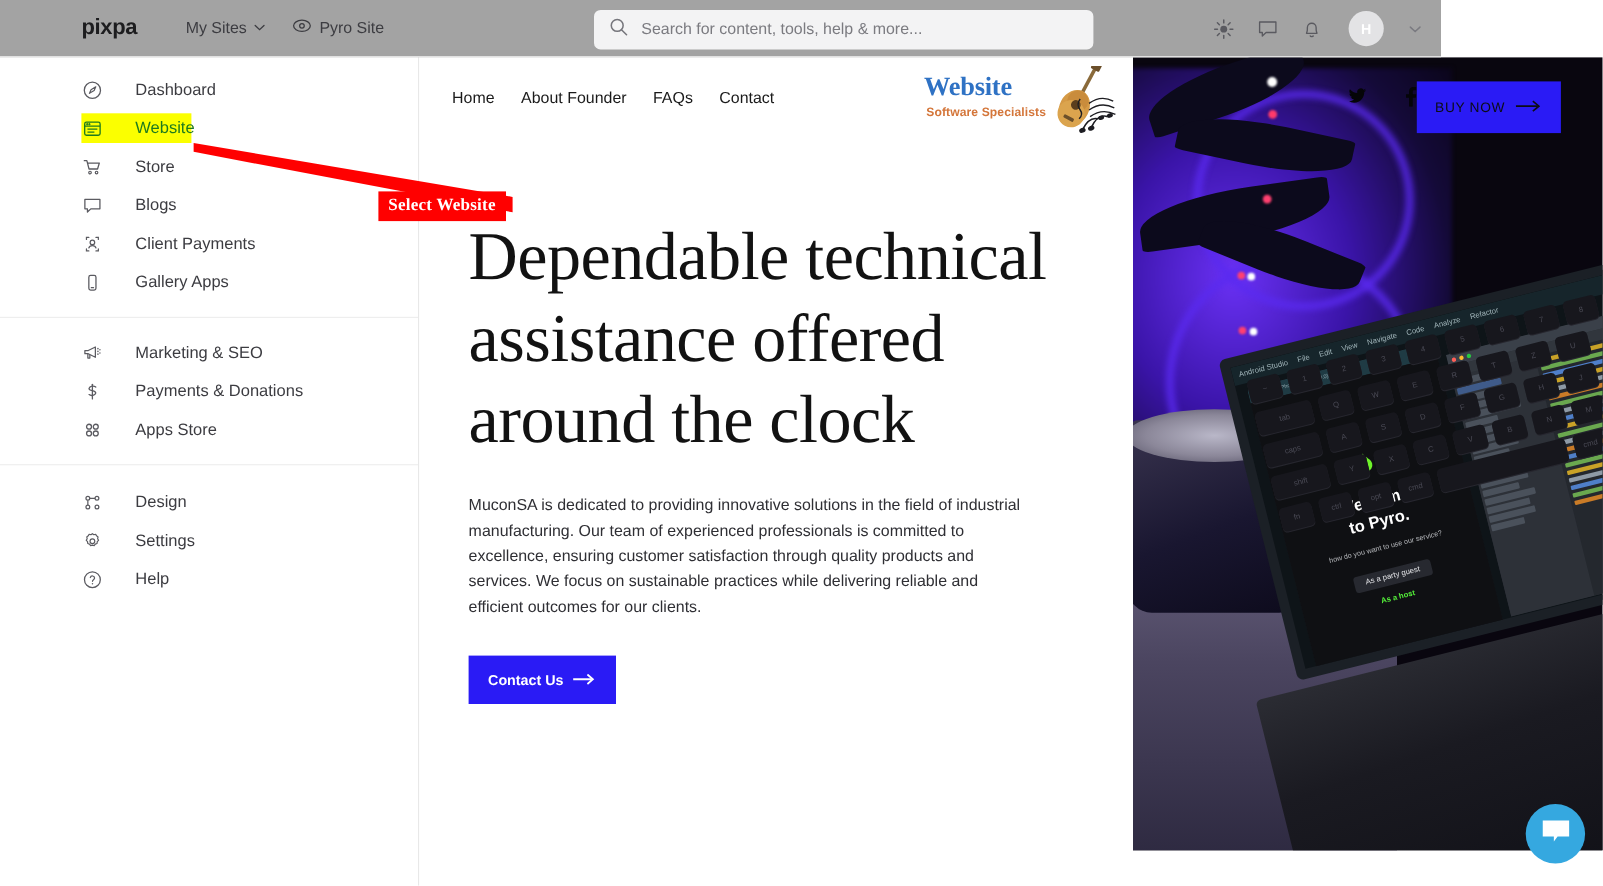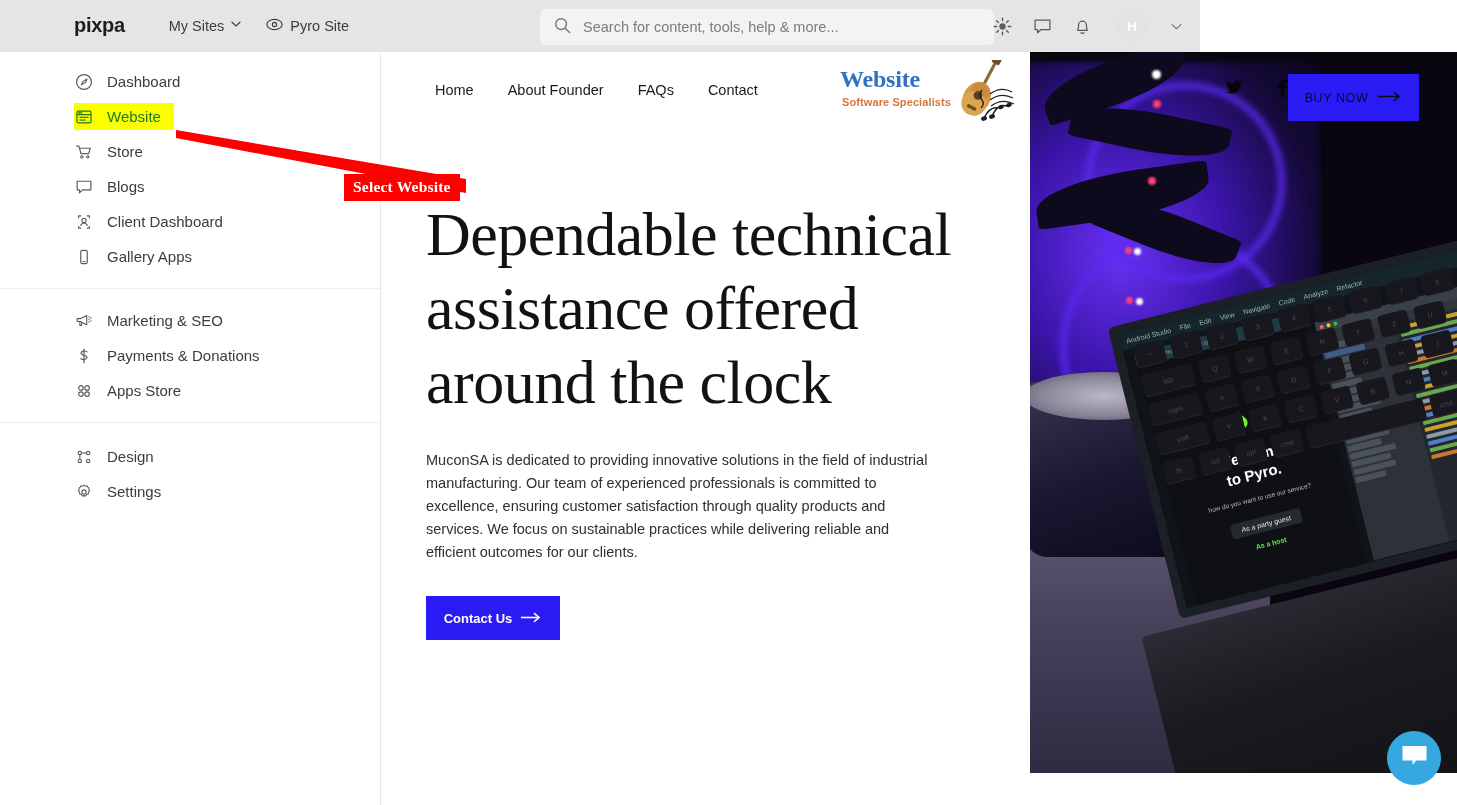--- a/index.html
+++ b/index.html
@@ -7,22 +7,22 @@
     width: 1457px; height: 805px;
     overflow: hidden;
     background: #ffffff;
     font-family: "Liberation Sans", sans-serif;
     -webkit-font-smoothing: antialiased;
   }
 
   
   .topbar {
     position: absolute; left: 0; top: 0;
-    width: 1200px; height: 52px;
-    background: #e5e5e5;
+    width: 1310px; height: 52px;
+    background: #a3a3a3;
     border-bottom: 1px solid #e8e8e8;
     display: flex; align-items: center;
     z-index: 30;
   }
   .brand {
     margin-left: 74px;
     font-size: 20px; font-weight: 700; color: #1d1d1f;
     letter-spacing: -0.3px;
   }
   .topnav { display: flex; align-items: flex-end; margin-left: 44px; gap: 26px; }
@@ -70,21 +70,21 @@
     z-index: 20;
   }
   .navgroup { padding-top: 12px; }
   .navgroup.g2 { padding-top: 14px; }
   .navgroup.g3 { padding-top: 16px; }
   .divider { height: 1px; background: #ededed; margin: 14px 0 0 0; }
   .navitem {
     display: flex; align-items: center;
     height: 35px; padding-left: 74px;
     font-size: 15px; color: #3c3c41;
-    cursor: pointer; position: relative;
+    cursor: pointer; position: relative; gap: 16px;
   }
   .navitem .ico {
     width: 19px; height: 19px; margin-right: 14px;
     display: flex; align-items: center; justify-content: center;
     flex: 0 0 auto;
   }
   .navitem.highlight .hl {
     position: absolute; left: 74px; top: 4px;
     height: 27px; width: 100px;
     background: #fbff00; z-index: 0;
@@ -109,21 +109,21 @@
   
   .preview {
     position: absolute; left: 381px; top: 52px;
     width: 1076px; height: 753px;
     background: #ffffff; overflow: hidden;
   }
   .site-header {
     position: relative; height: 76px;
     display: flex; align-items: center;
   }
-  .site-nav { display: flex; gap: 34px; margin-left: 54px; }
+  .site-nav { display: flex; gap: 24px; margin-left: 30px; }
   .site-nav a {
     font-size: 14.5px; color: #1a1a1a; text-decoration: none; cursor: pointer;
   }
 
   .logo {
     position: absolute; left: 455px; top: 8px;
     width: 175px; height: 66px;
   }
   .logo-main {
     position: absolute; left: 4px; top: 6px;
@@ -403,21 +403,21 @@
     </div>
 
     <div class="navitem">
       <span class="ico">
         <svg width="18" height="18" viewBox="0 0 20 20">
             <circle cx="10" cy="8.2" r="2.3" fill="none" stroke="#5b5b61" stroke-width="1.25"></circle>
             <path d="M6.2 14.2 a4 4 0 0 1 7.6 0" fill="none" stroke="#5b5b61" stroke-width="1.25"></path>
             <path d="M4 5.2 V3.2 H6.4 M16 5.2 V3.2 H13.6 M4 14.8 V16.8 H6.4 M16 14.8 V16.8 H13.6" fill="none" stroke="#5b5b61" stroke-width="1.25" stroke-linecap="round"></path>
           </svg>
       </span>
-      <span class="lbl">Client Dashboard</span>
+      <span class="lbl">Client Payments</span>
     </div>
 
     <div class="navitem">
       <span class="ico">
         <svg width="18" height="18" viewBox="0 0 20 20">
             <rect x="6.4" y="2.6" width="7.2" height="14.8" rx="1.8" fill="none" stroke="#5b5b61" stroke-width="1.3"></rect>
             <line x1="8.8" y1="15" x2="11.2" y2="15" stroke="#5b5b61" stroke-width="1.1" stroke-linecap="round"></line>
           </svg>
       </span>
       <span class="lbl">Gallery Apps</span>
@@ -481,20 +481,30 @@
     <div class="navitem">
       <span class="ico">
         <svg width="18" height="18" viewBox="0 0 20 20">
             <path d="M10 2.4 l1.5 1.1 1.8 -.5 .9 1.6 1.5 1.1 -.4 1.8 .9 1.6 -1.3 1.3 -.2 1.9 -1.8 .6 -1.1 1.5 -1.8 -.4 -1.8 .4 -1.1 -1.5 -1.8 -.6 -.2 -1.9 -1.3 -1.3 .9 -1.6 -.4 -1.8 1.5 -1.1 .9 -1.6 1.8 .5 z" fill="none" stroke="#5b5b61" stroke-width="1.2" stroke-linejoin="round"></path>
             <circle cx="10" cy="10" r="2.4" fill="none" stroke="#5b5b61" stroke-width="1.2"></circle>
           </svg>
       </span>
       <span class="lbl">Settings</span>
     </div>
 
+    <div class="navitem">
+      <span class="ico">
+        <svg width="18" height="18" viewBox="0 0 20 20">
+            <circle cx="10" cy="10" r="8" fill="none" stroke="#5b5b61" stroke-width="1.3"></circle>
+            <path d="M7.9 7.8 a2.2 2.2 0 0 1 4.3 .6 c0 1.5 -2.1 1.8 -2.1 3.2" fill="none" stroke="#5b5b61" stroke-width="1.25" stroke-linecap="round"></path>
+            <circle cx="10.1" cy="14" r="0.75" fill="#5b5b61"></circle>
+          </svg>
+      </span>
+      <span class="lbl">Help</span>
+    </div>
   </div>
 </div>
 
 <div class="preview">
 
   <div class="site-header">
     <nav class="site-nav">
       <a>Home</a>
       <a>About Founder</a>
       <a>FAQs</a>

